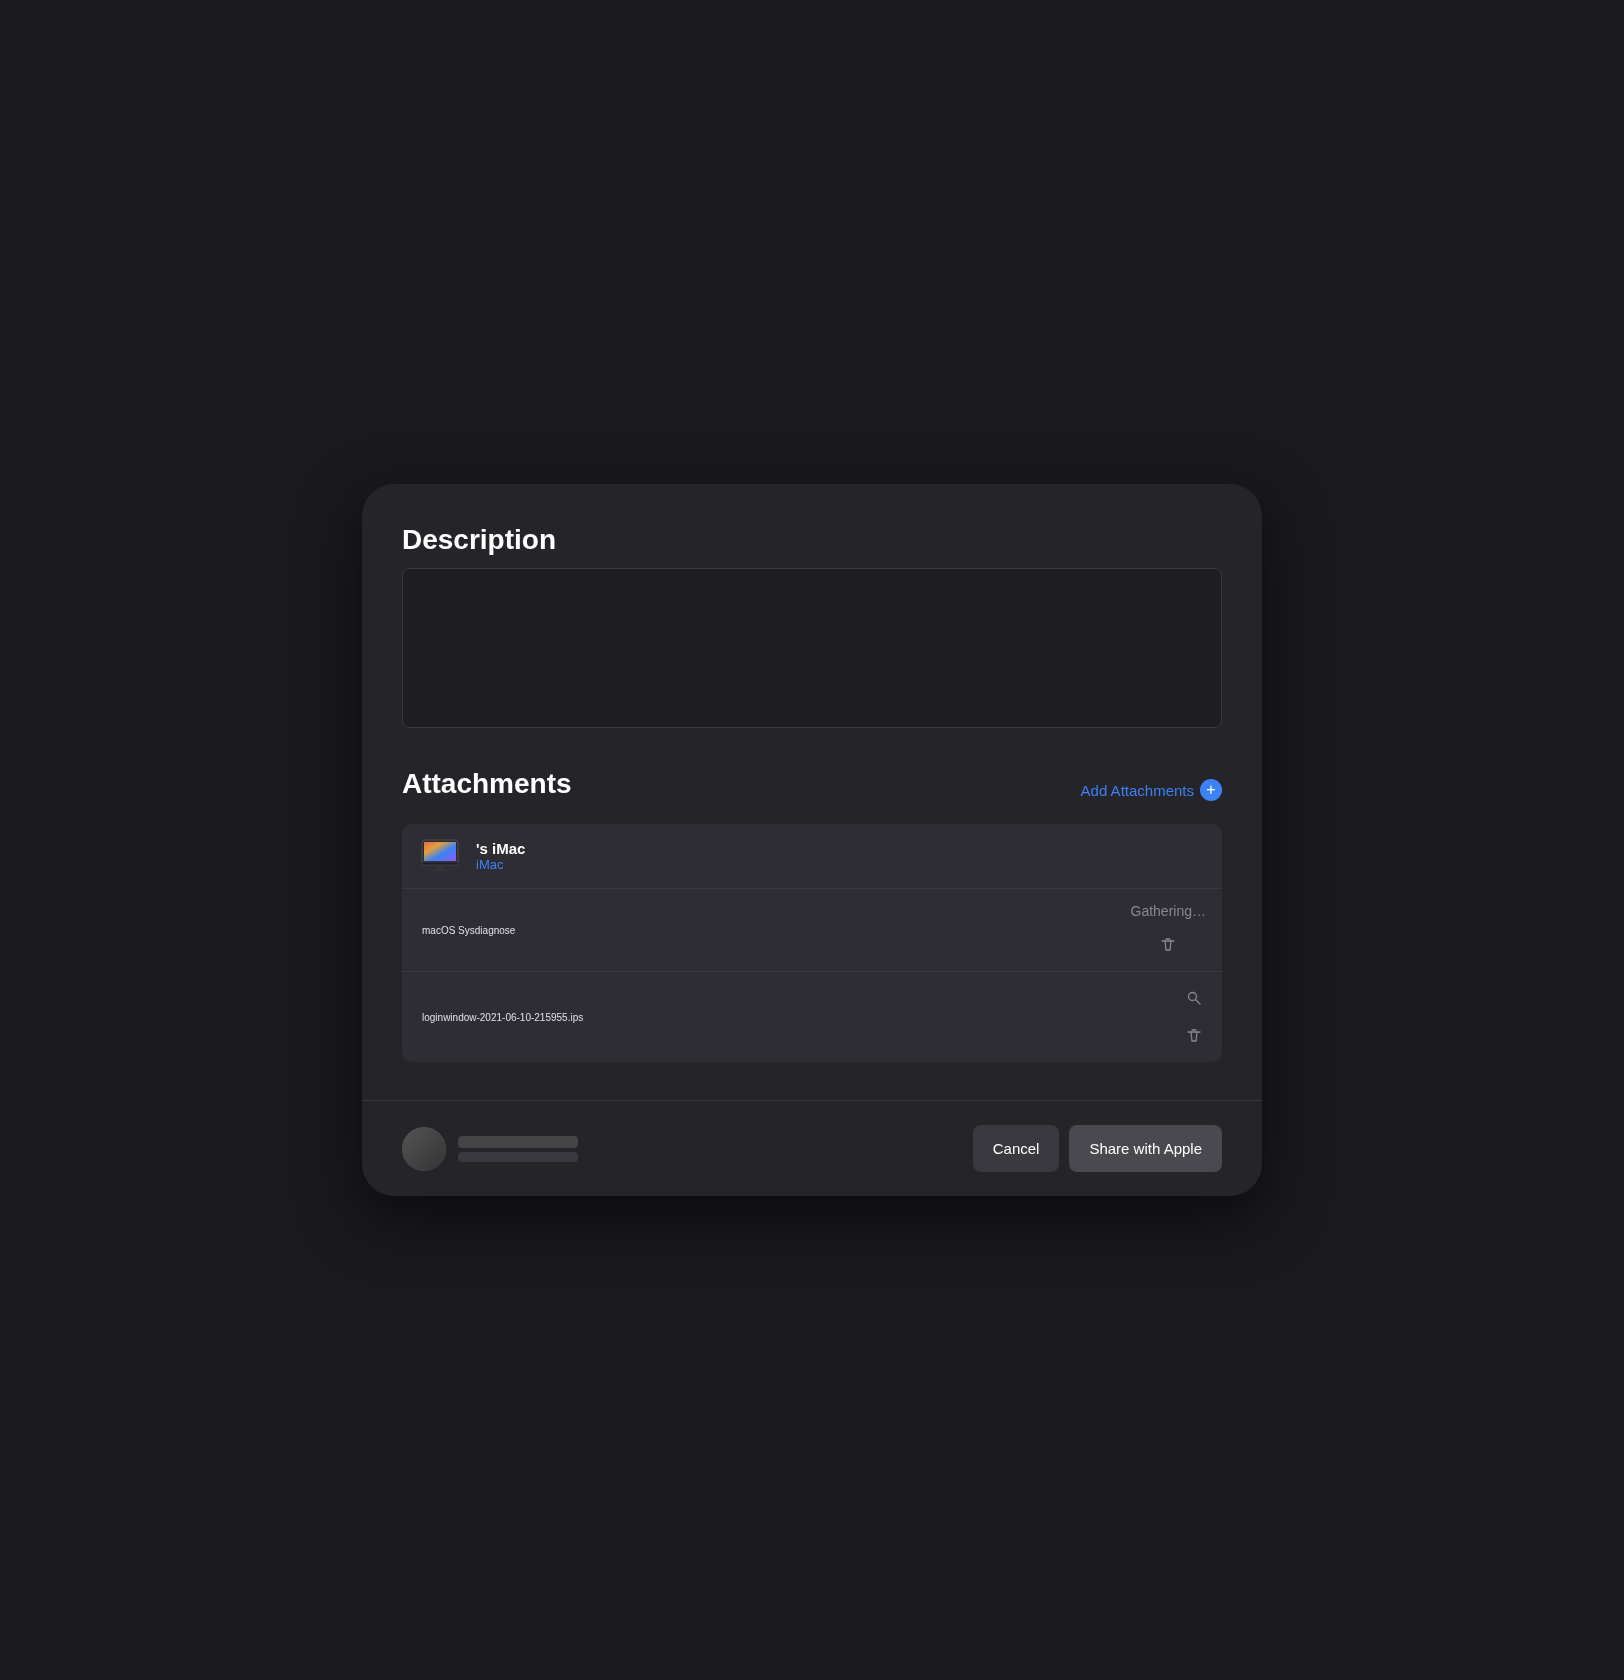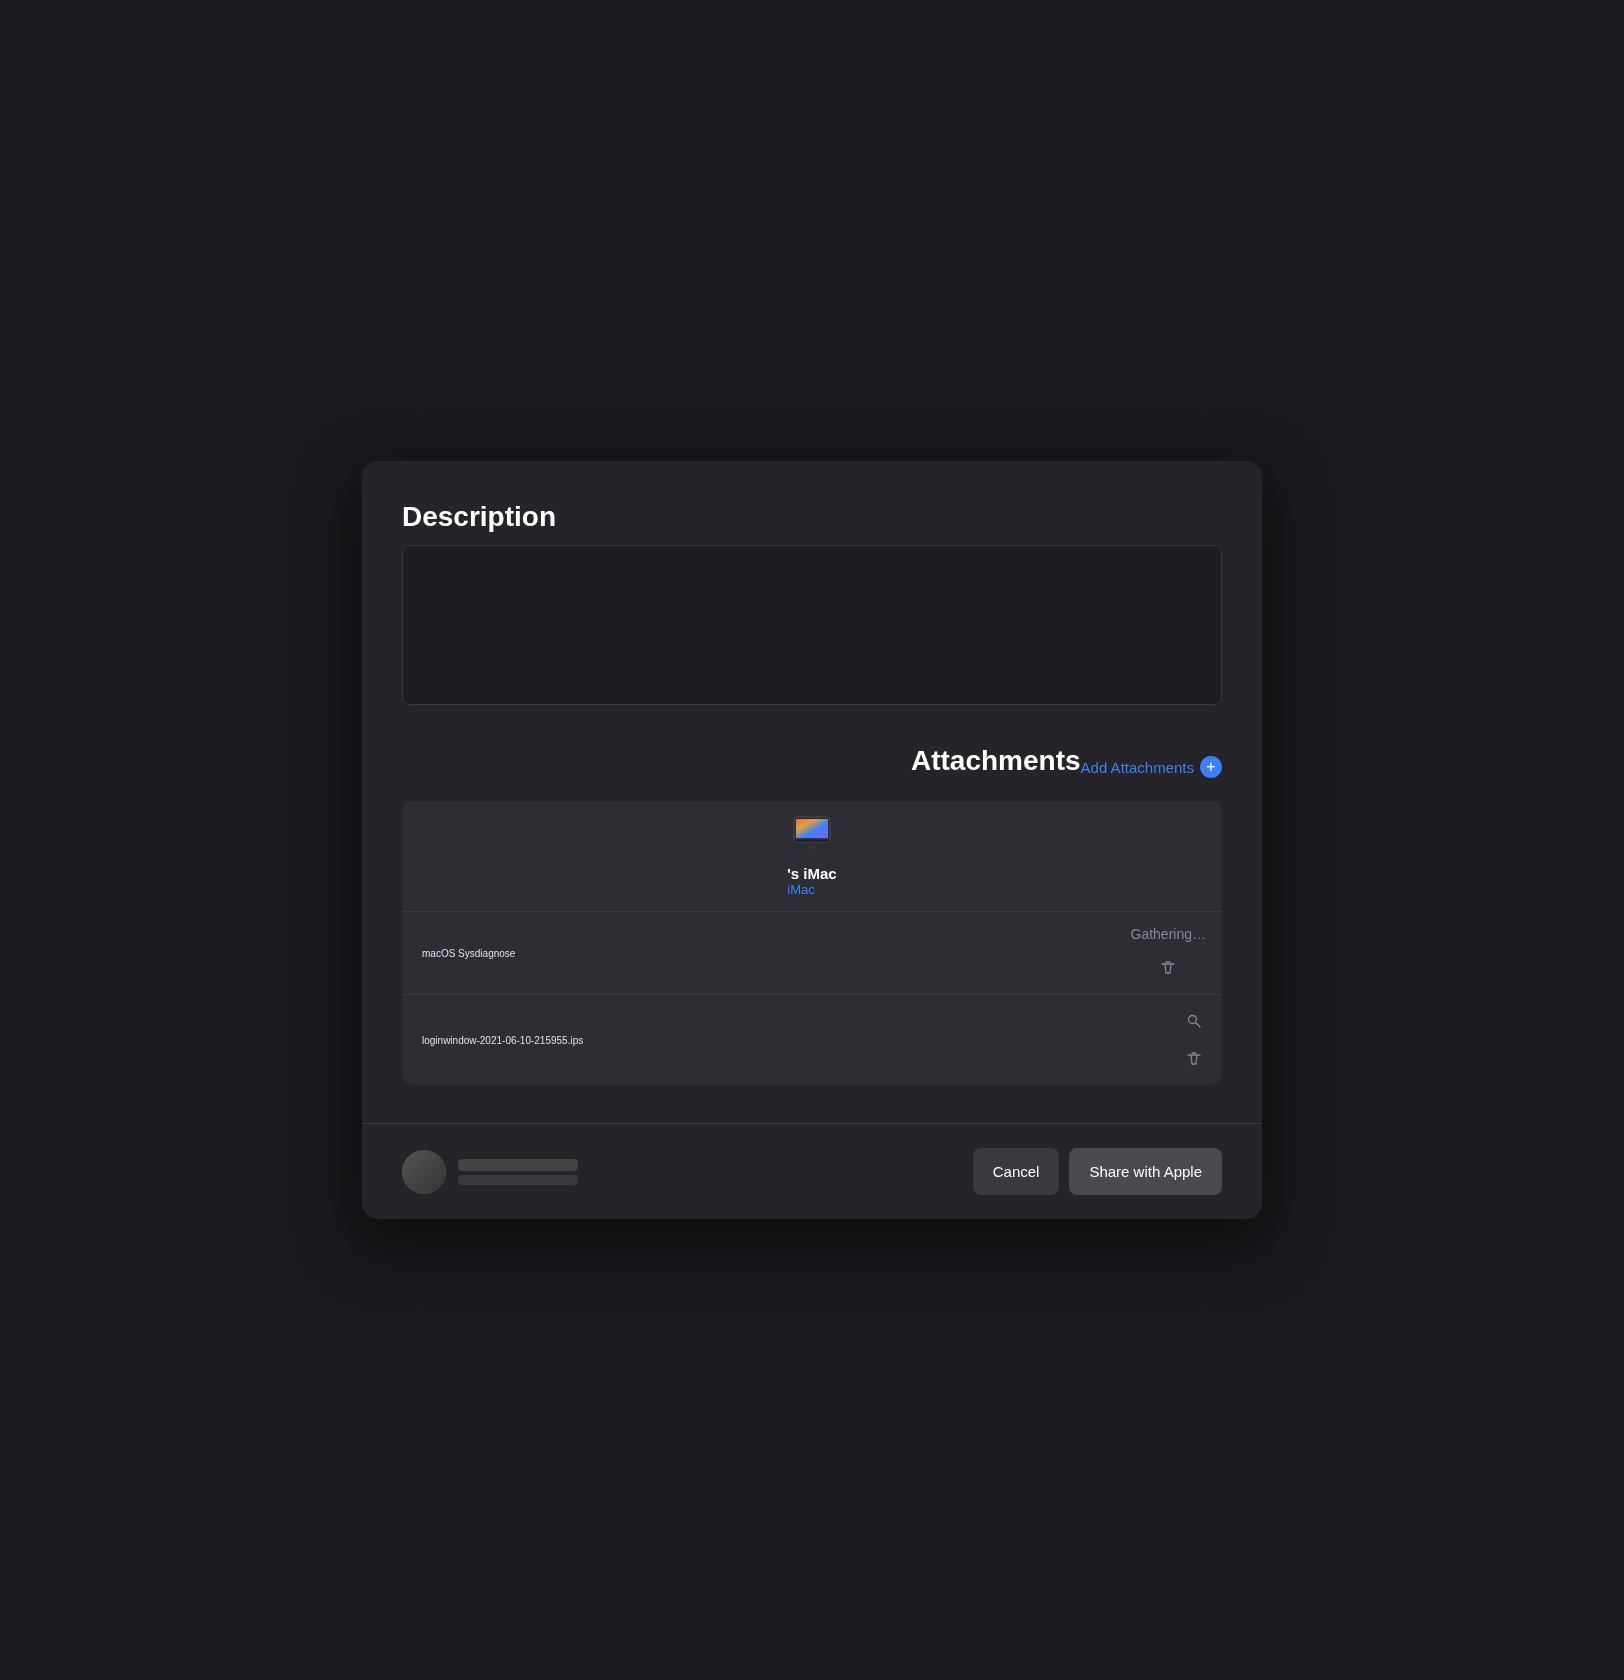--- a/index.html
+++ b/index.html
@@ -14,21 +14,21 @@
       background-color: #1a1a1e;
       display: flex;
       align-items: center;
       justify-content: center;
       font-family: -apple-system, BlinkMacSystemFont, 'SF Pro Text', 'Helvetica Neue', sans-serif;
     }
 
     .dialog {
       width: 900px;
       background-color: #252429;
-      border-radius: 16px;
+      border-radius: 32px;
       overflow: hidden;
       display: flex;
       flex-direction: column;
       box-shadow: 0 20px 60px rgba(0,0,0,0.6);
     }
 
     .dialog-content {
       flex: 1;
       padding: 40px 40px 0 40px;
     }
@@ -61,21 +61,21 @@
       outline: none;
     }
 
     .attachments-section {
       margin-top: 36px;
     }
 
     .attachments-header {
       display: flex;
       align-items: center;
-      justify-content: flex-end;
+      justify-content: space-between;
       margin-bottom: 12px;
     }
 
     .add-attachments-btn {
       display: flex;
       align-items: center;
       gap: 6px;
       color: #3b82f6;
       font-size: 15px;
       font-weight: 500;
@@ -102,21 +102,20 @@
       background-color: #2e2d33;
       border-radius: 10px;
       overflow: hidden;
     }
 
     .device-header {
       display: flex;
       align-items: center;
       padding: 14px 16px;
       gap: 14px;
-      flex-direction: column;
     }
 
     .device-info {
       display: flex;
       flex-direction: column;
     }
 
     .device-name {
       font-size: 15px;
       font-weight: 600;

